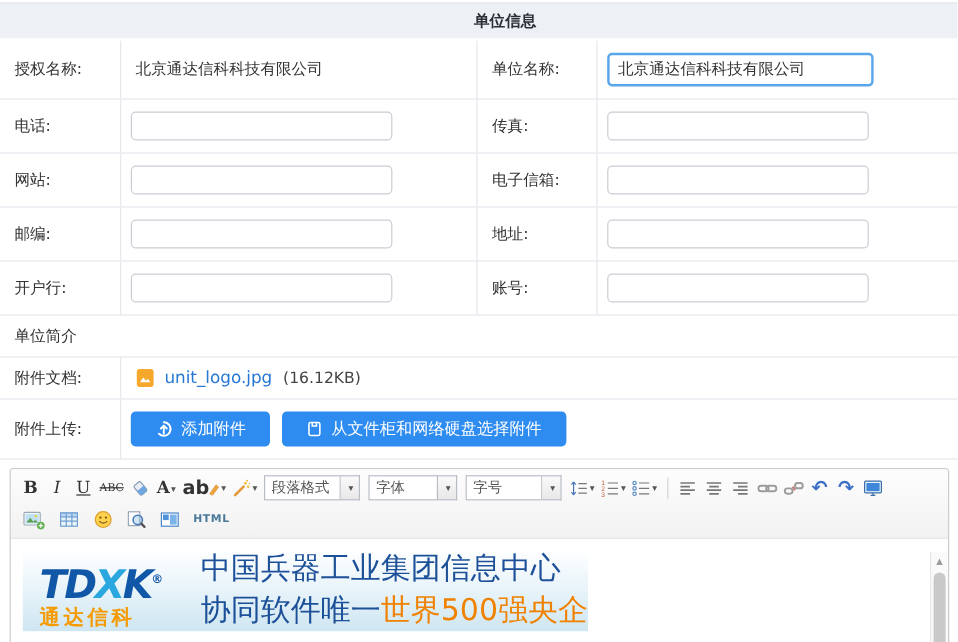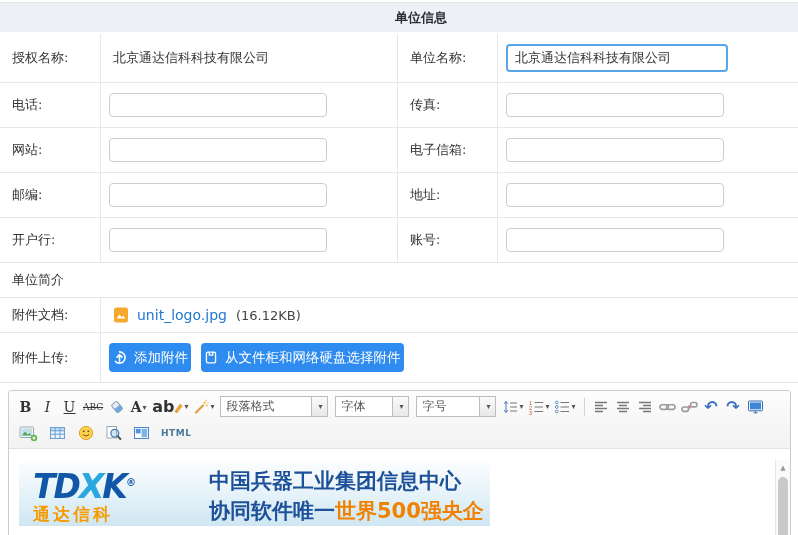--- a/index.html
+++ b/index.html
@@ -23,57 +23,57 @@
   .fld { padding-left: 8px; }
   .ipt { width: 218px; height: 24px; border: 1px solid #c9ced4; border-radius: 4px;
     font: 13px "DejaVu Sans", sans-serif; padding: 0 7px; color: #333; outline: none; background:#fff; }
   .ipt.focused { width: 222px; height: 28px; border: 2px solid #58a6ea; }
   .plain-val { padding-left: 12px; }
 
   
   .file-link { color: #2577d4; font-size: 14px; text-decoration: none; margin-left: 8px; }
   .file-size { color: #444; margin-left: 9px; }
   .btn-blue { display: inline-flex; align-items: center; gap: 7px; background: #2e8bf0; color: #fff;
-    border: none; border-radius: 4px; height: 29px; padding: 0 3px; font: 13.5px "DejaVu Sans", sans-serif;
+    border: none; border-radius: 4px; height: 29px; padding: 0 20px; font: 13.5px "DejaVu Sans", sans-serif;
     cursor: pointer; }
   .btn-blue + .btn-blue { margin-left: 10px; }
 
   
   .editor { margin: 7px 7px 0 8px; border: 1px solid #ccc; border-radius: 3px 3px 0 0; height: 146px;
     background: #fff; overflow: hidden; }
   .tbar { background: linear-gradient(180deg,#fdfdfd,#f2f2f2); border-bottom: 1px solid #e2e2e2; padding: 2px 6px; }
   .tb-row { display: flex; align-items: center; height: 27px; gap: 1px; }
   .tb-row2 { height: 26px; gap: 7px; padding-left: 2px; }
   .tb-btn { min-width: 21px; height: 22px; display: inline-flex; align-items: center; justify-content: center;
     border-radius: 2px; color: #333; cursor: pointer; padding: 0 2px; }
   .srf { font-family: "DejaVu Serif", serif; font-size: 14px; }
   .b { font-weight: bold; } .i { font-style: italic; } .u { text-decoration: underline; }
   .abc { font-size: 9px; text-decoration: line-through; letter-spacing: 0; }
   .caret { font-size: 8px; color: #555; margin-left: 1px; line-height: 1; }
   .tb-select { display: inline-flex; height: 21px; margin: 0 3px; cursor: pointer; }
   .tb-select .txt { border: 1px solid #b9bec5; background: #fff; color: #555; font-size: 12px;
     display: flex; align-items: center; padding: 0 5px; }
   .tb-select .arr { width: 16px; border: 1px solid #b9bec5; border-left: none;
     background: linear-gradient(#fafafa,#e8e8e8); display: flex; align-items: center; justify-content: center; }
-  .w72 { width: 92px; } .w58 { width: 58px; } .w64 { width: 64px; }
+  .w72 { width: 64px; } .w58 { width: 58px; } .w64 { width: 64px; }
   .sep { width: 1px; height: 18px; background: #d4d4d4; margin: 0 5px; }
   .glyph-blue { color: #3a6fc4; font-size: 16px; font-weight: bold; }
   .html-btn { font-size: 9px; font-weight: bold; color: #4a7a9b; letter-spacing: .5px; }
 
   
   .ed-body { position: relative; height: 89px; background: #fff; }
   .banner { margin: 11px 0 0 10px; width: 471px; height: 66px; display: flex; align-items: flex-end;
     background: linear-gradient(180deg,#fdfeff 0%, #e9f4fa 45%, #cfe6f2 100%); cursor: pointer; gap: 24px; }
   .logo { margin-left: 14px; width: 152px; }
   .logo-main { font-style: italic; font-weight: bold; font-size: 33px; line-height: .95;
     color: #1057a8; letter-spacing: -2px; }
   .logo-main .x { color: #2aa7df; }
   .logo-main .reg { font-size: 10px; vertical-align: super; letter-spacing: 0; }
   .logo-sub { color: #f59a00; font-weight: bold; font-size: 17px; letter-spacing: 3px; margin-top: 1px; }
-  .headline { font-weight: bold; font-size: 21px; line-height: 1.4; color: #1c5098; white-space: nowrap; }
+  .headline { font-weight: normal; font-size: 25px; line-height: 1.4; color: #1c5098; white-space: nowrap; }
   .headline .orange { color: #ef8200; }
 
   
   .ed-scroll { position: absolute; right: 0; top: 0; bottom: 0; width: 15px; background: #fafafa;
     border-left: 1px solid #e8e8e8; }
   .ed-scroll .up { height: 15px; display: flex; align-items: center; justify-content: center;
     color: #9a9a9a; font-size: 7px; cursor: pointer; }
   .ed-scroll .thumb { position: absolute; top: 17px; bottom: 0; left: 2px; right: 2px;
     background: #c9c9c9; border-radius: 6px 6px 0 0; cursor: pointer; }
   svg { display: block; }

